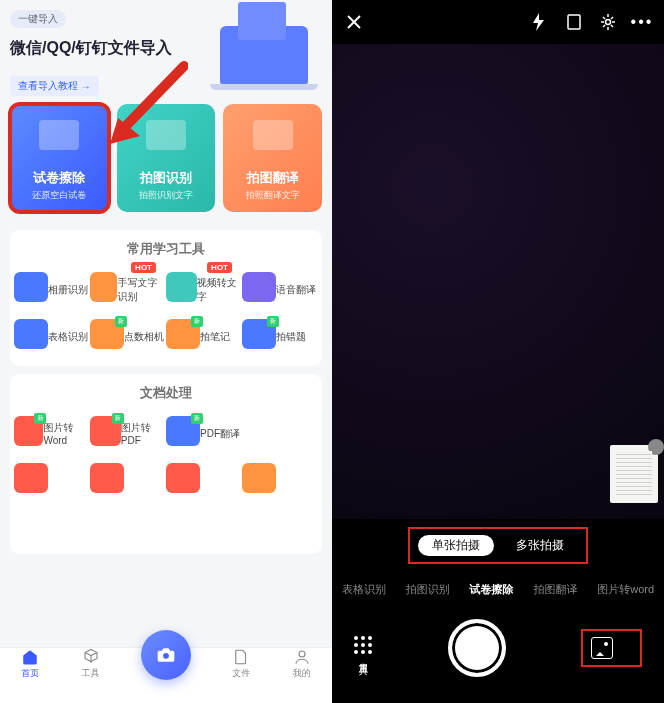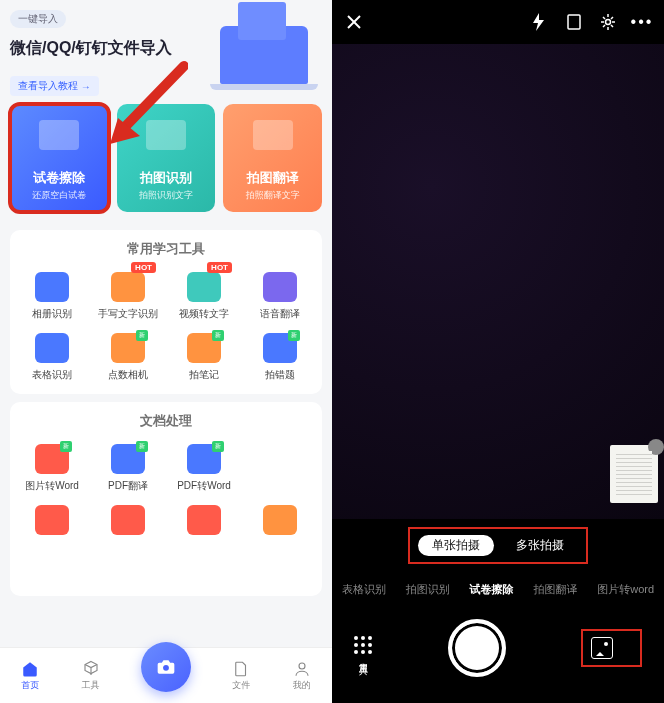--- a/index.html
+++ b/index.html
@@ -27,32 +27,32 @@
 .card.sel { background: linear-gradient(135deg,#5d8bff,#3a5aff); outline: 4px solid #d92b1f; outline-offset: -2px; }
 .card.gr { background: linear-gradient(135deg,#3fd4c7,#2bb8a8); }
 .card.or { background: linear-gradient(135deg,#ff9f6e,#ff7f50); }
 .card-ic { width: 40px; height: 30px; background: rgba(255,255,255,.3); border-radius: 4px; position: absolute; top: 16px; }
 .card-t1 { color: #fff; font-weight: 600; font-size: 13px; }
 .card-t2 { color: rgba(255,255,255,.85); font-size: 9px; margin-top: 2px; }
 
 .section { background: #fff; margin: 8px 10px 0; border-radius: 10px; padding: 10px 4px 6px; }
 .sec-title { font-size: 13px; font-weight: 700; color: #737373; padding: 0 8px 8px; text-align: center; }
 .grid4 { display: flex; flex-wrap: wrap; }
-.item { width: 25%; display: flex; flex-direction: column; align-items: center; padding: 6px 0; position: relative; }
+.item { width: 25%; display: flex; align-items: center; padding: 6px 0; position: relative; }
 .ic { width: 34px; height: 30px; border-radius: 6px; position: relative; margin-bottom: 5px; }
 .ic.blue { background: #4a78ff; }
 .ic.orange { background: #ff9340; }
 .ic.teal { background: #3fc9bc; }
 .ic.red { background: #ff5a4a; }
 .ic.purple { background: #7b68ee; }
 .it-label { font-size: 10px; color: #444; }
 .hot { position: absolute; top: -4px; right: 10px; background: #ff4a3a; color: #fff; font-size: 8px; padding: 1px 4px; border-radius: 3px; font-weight: 600; }
 .newdot { position: absolute; top: -3px; right: -3px; background: #2fd070; color: #fff; font-size: 6px; padding: 1px 3px; border-radius: 2px; }
 
-.tabbar { position: absolute; bottom: 0; left: 0; right: 0; height: 56px; background: #fff; border-top: 1px solid #eee; display: flex; align-items: center; justify-content: space-around; }
+.tabbar { position: absolute; bottom: 0; left: 0; right: 0; height: 56px; background: #fff; border-top: 1px solid #eee; display: flex; align-items: flex-start; justify-content: space-around; }
 .tab { display: flex; flex-direction: column; align-items: center; gap: 1px; font-size: 9px; color: #888; }
 .tab.active { color: #3a5aff; }
 .tab .tic { width: 20px; height: 18px; }
 .cam { width: 50px; height: 50px; border-radius: 50%; background: linear-gradient(135deg,#6a8cff,#4a62ff); display: flex; align-items: center; justify-content: center; box-shadow: 0 4px 12px rgba(70,100,255,.4); margin-top: -18px; }
 .cam svg { width: 22px; height: 20px; }
 
 
 .r-top { height: 44px; display: flex; align-items: center; padding: 0 12px; gap: 14px; }
 .r-top .spacer { flex: 1; }
 .ric { color: #fff; width: 20px; height: 20px; display: flex; align-items: center; justify-content: center; }
@@ -165,30 +165,30 @@
   <div class="section" style="padding-bottom:50px;">
     <div class="sec-title">文档处理</div>
     <div class="grid4" id="grid2">
         <div class="item">
           <div class="ic red">
             <span class="newdot">新</span>
           </div>
           <div class="it-label">图片转Word</div>
         </div>
         <div class="item">
+          <div class="ic red">
+            <span class="newdot">新</span>
+          </div>
+          <div class="it-label">图片转PDF</div>
+        </div>
+        <div class="item">
           <div class="ic blue">
             <span class="newdot">新</span>
           </div>
           <div class="it-label">PDF翻译</div>
-        </div>
-        <div class="item">
-          <div class="ic blue">
-            <span class="newdot">新</span>
-          </div>
-          <div class="it-label">PDF转Word</div>
         </div>
       </div>
     <div class="grid4" id="grid2b">
       <div class="item">
           <div class="ic red"></div>
         </div>
       <div class="item">
           <div class="ic red"></div>
         </div>
       <div class="item">

